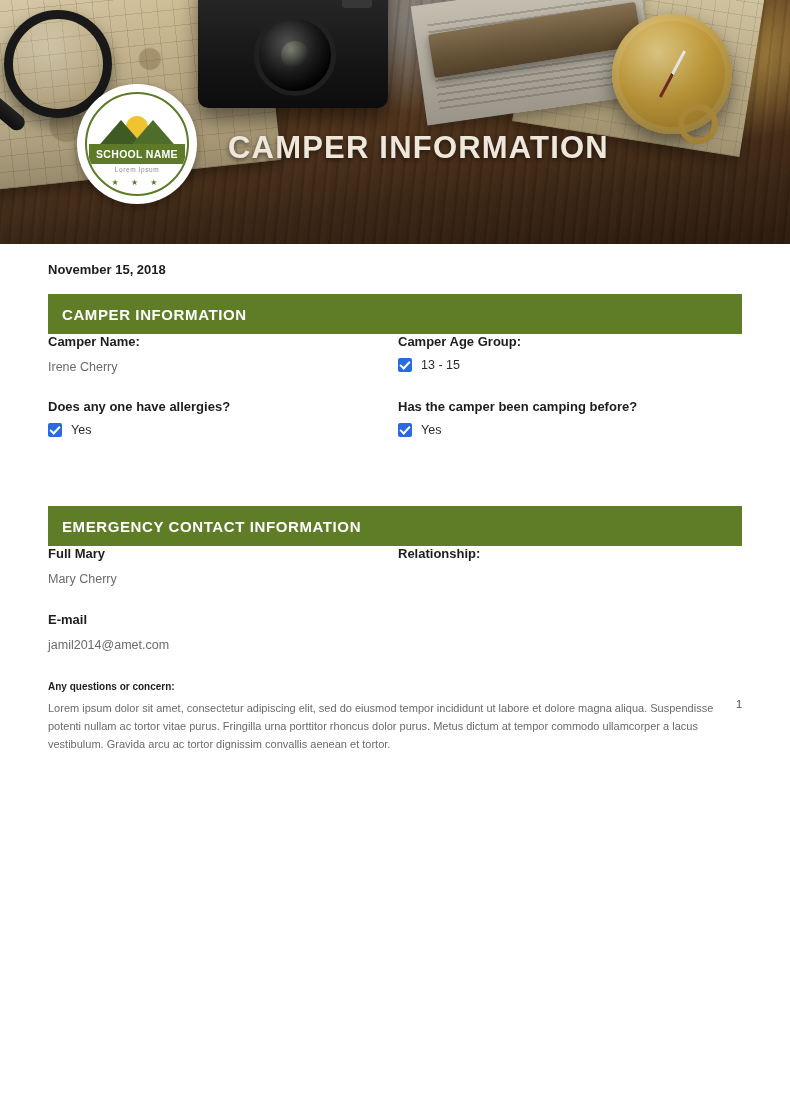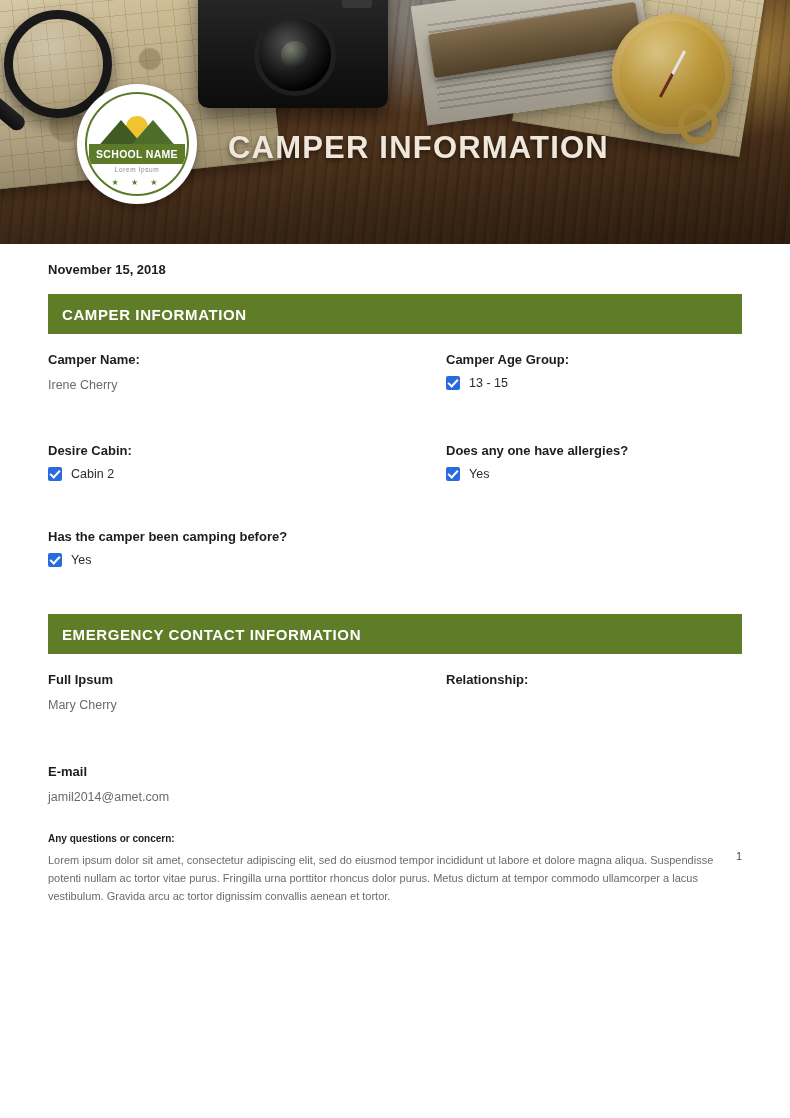--- a/index.html
+++ b/index.html
@@ -254,26 +254,24 @@
     height: 40px;
     display: flex;
     align-items: center;
     padding-left: 14px;
     color: #ffffff;
     font-size: 15px;
     font-weight: bold;
     letter-spacing: .6px;
   }
   .fields {
-    margin-top: 18px;
     display: grid;
     grid-template-columns: 350px 1fr;
     row-gap: 22px;
     column-gap: 0px;
-    gap: 48px;
   }
   .field-label {
     font-size: 13px;
     font-weight: bold;
     color: #1d1d1d;
     margin-bottom: 9px;
   }
   .field-value {
     font-size: 12.5px;
     color: #6b6b6b;
@@ -375,27 +373,20 @@
     </div>
 
     <div>
       <div class="field-label">Camper Age Group:</div>
       <div class="check-row">
         <span class="checkbox"></span>
         <span class="check-label">13 - 15</span>
       </div>
     </div>
 
-    <div>
-      <div class="field-label">Desire Cabin:</div>
-      <div class="check-row">
-        <span class="checkbox"></span>
-        <span class="check-label">Cabin 2</span>
-      </div>
-    </div>
 
     <div>
       <div class="field-label">Does any one have allergies?</div>
       <div class="check-row">
         <span class="checkbox"></span>
         <span class="check-label">Yes</span>
       </div>
     </div>
 
     <div>
@@ -407,21 +398,21 @@
     </div>
     <div></div>
   </div>
 
   <div class="section-gap"></div>
 
   <div class="section-bar">EMERGENCY CONTACT INFORMATION</div>
 
   <div class="fields">
     <div>
-      <div class="field-label">Full Ipsum</div>
+      <div class="field-label">Full Mary</div>
       <div class="field-value">Mary Cherry</div>
     </div>
 
     <div>
       <div class="field-label">Relationship:</div>
     </div>
 
     <div>
       <div class="field-label">E-mail</div>
       <div class="field-value">jamil2014@amet.com</div>

